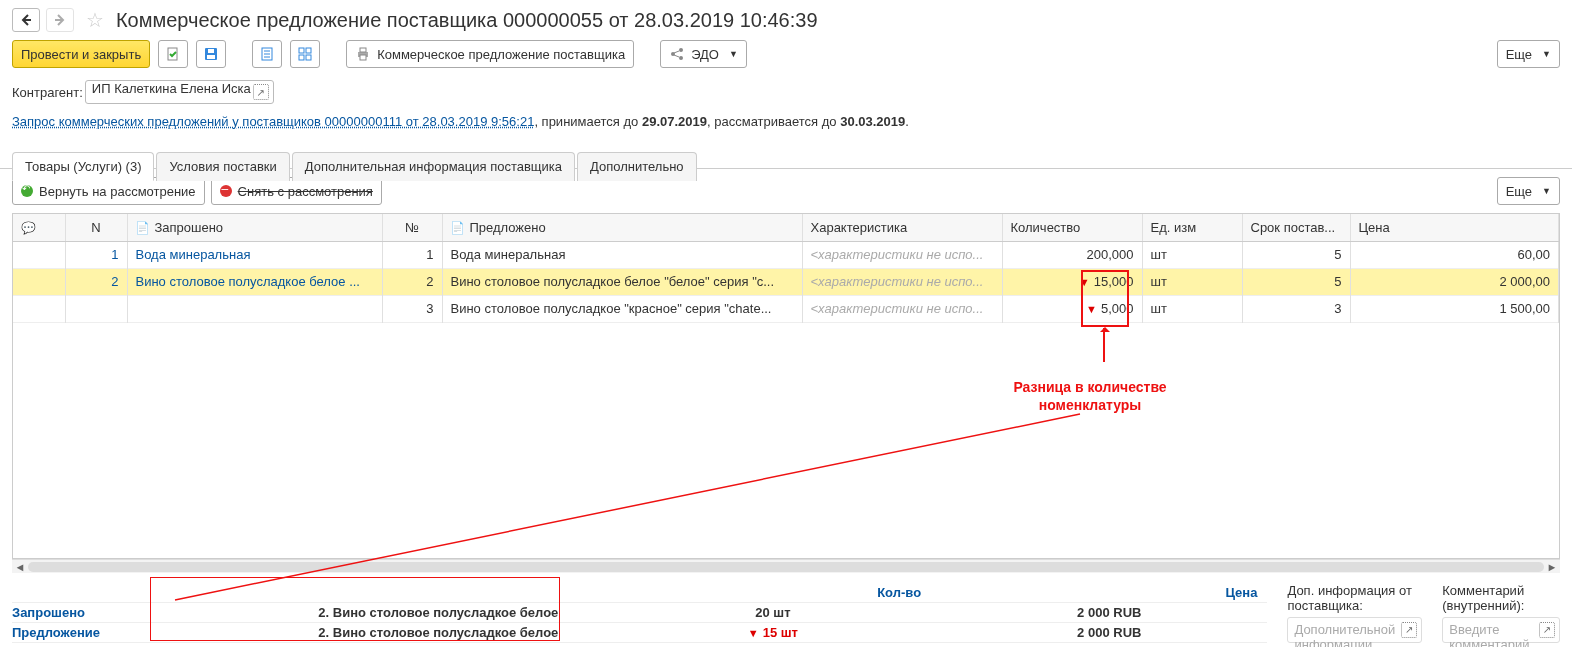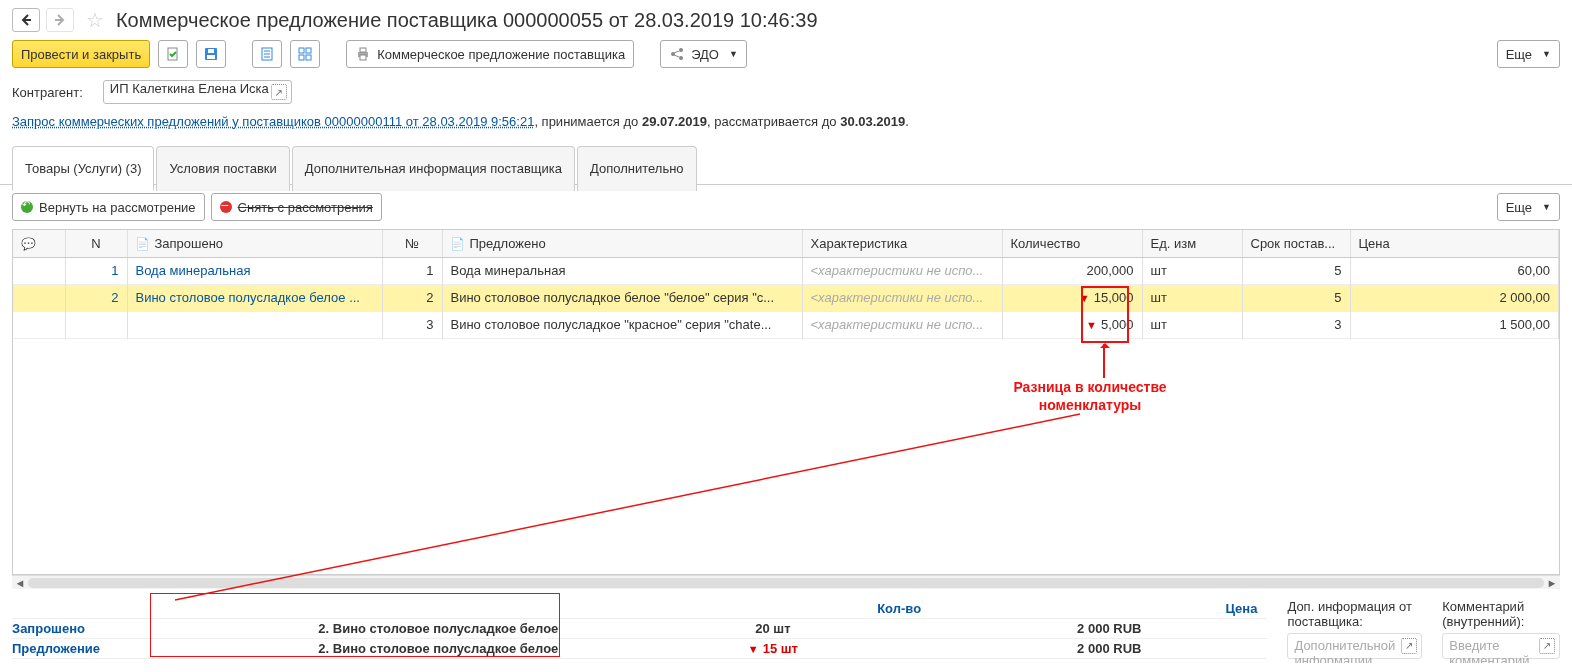--- a/index.html
+++ b/index.html
@@ -14,33 +14,33 @@
 
   
   .toolbar { display:flex; align-items:center; gap:8px; padding:6px 12px 10px 12px; }
   .btn { height:28px; border:1px solid #aaa; border-radius:3px; background:#fff; display:flex; align-items:center; padding:0 8px; gap:6px; cursor:pointer; font-size:13px; }
   .btn.primary { background:linear-gradient(#ffe766,#ffd633); border-color:#bfa300; font-weight:normal; }
   .btn.icon-only { padding:0; width:30px; justify-content:center; }
   .toolbar-spacer { flex:1; }
   .dropdown-caret { font-size:9px; margin-left:4px; }
 
   
-  .fieldrow { display:flex; align-items:center; gap:20px; padding:2px 12px 10px 12px; }
+  .fieldrow { display:flex; align-items:center; gap:2px; padding:2px 12px 10px 12px; }
   .fieldlabel { color:#333; }
   .input-like { height:24px; border:1px solid #bbb; border-radius:3px; padding:0 22px 8px 6px; display:flex; align-items:center; position:relative; min-width:170px; }
   .input-like .open-icon { position:absolute; right:4px; top:3px; width:16px; height:16px; border:1px dotted #888; border-radius:2px; font-size:10px; display:flex; align-items:center; justify-content:center; color:#666; cursor:pointer; }
 
   
   .infoline { padding:0 12px 10px 12px; font-size:13px; color:#333; }
   .infoline a { color:#0656a0; text-decoration:underline dotted; }
   .infoline .bold { font-weight:bold; }
 
   
   .tabs { display:flex; padding:0 12px; border-bottom:1px solid #ccc; gap:0; }
-  .tab { padding:14px 12px; border:1px solid #ccc; border-bottom:none; background:#f5f5f5; border-radius:4px 4px 0 0; margin-right:2px; cursor:pointer; position:relative; top:7px; }
+  .tab { padding:6px 12px; border:1px solid #ccc; border-bottom:none; background:#f5f5f5; border-radius:4px 4px 0 0; margin-right:2px; cursor:pointer; position:relative; top:13px; }
   .tab.active { background:#fff; border-bottom:1px solid #fff; }
 
   
   .subtoolbar { display:flex; align-items:center; gap:6px; padding:8px 12px; }
   .btn .strike { text-decoration: line-through; }
   .btn .circle-red { width:12px; height:12px; border-radius:50%; background:#d33; display:inline-block; position:relative; }
   .btn .circle-red::after{content:'–';color:#fff;position:absolute;left:2px;top:-3px;font-size:12px;}
   .btn .circle-green { width:12px; height:12px; border-radius:50%; background:#4a3; display:inline-block; position:relative; }
   .btn .circle-green::after{content:'↶';color:#fff;position:absolute;left:1px;top:-2px;font-size:10px;}
 

